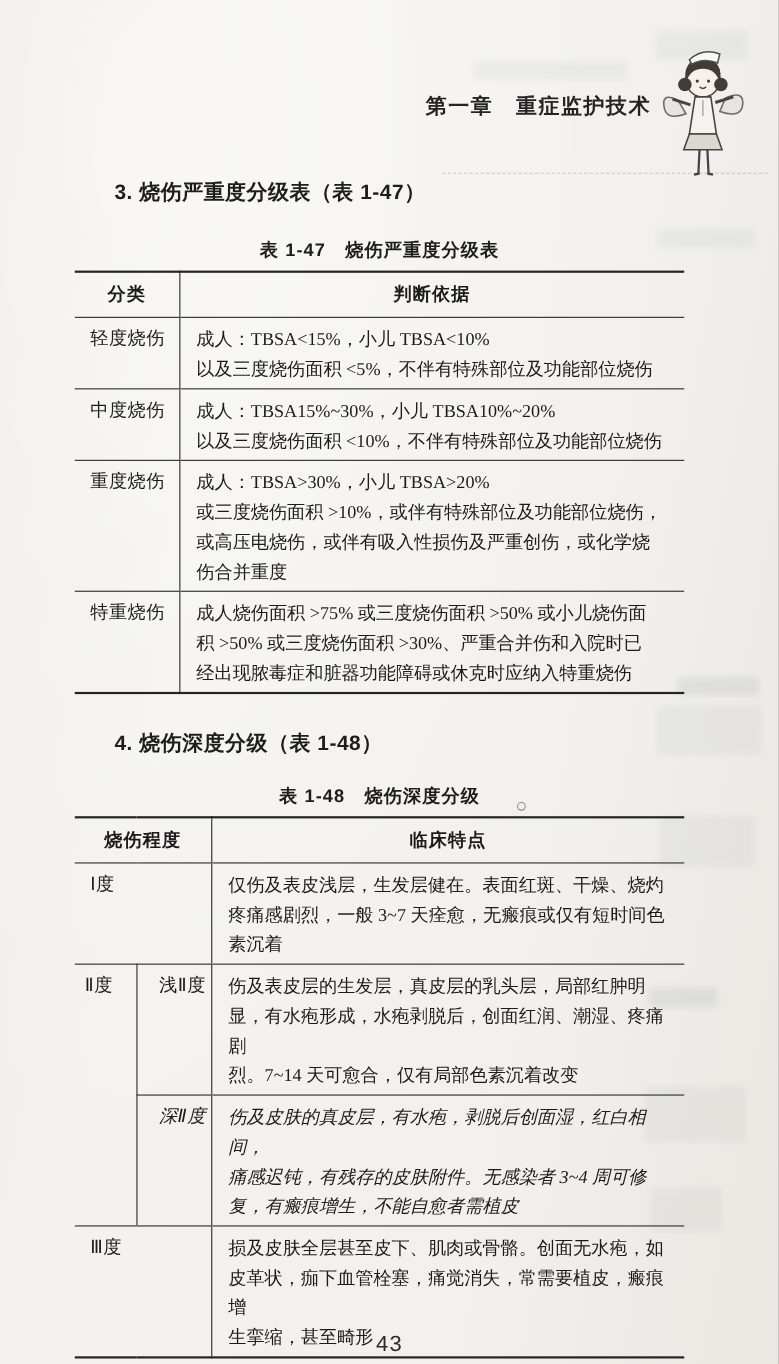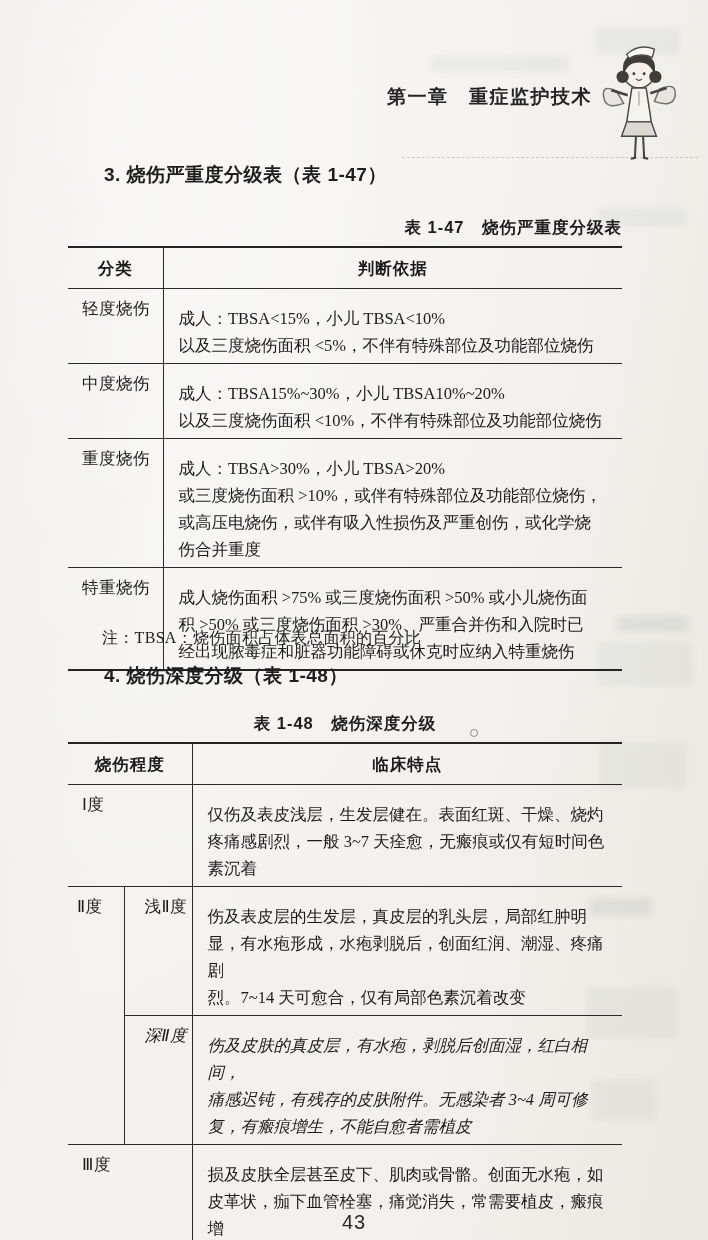--- a/index.html
+++ b/index.html
@@ -32,21 +32,21 @@
   .sec-heading{
     position:absolute;left:104px;
     font-size:19px;font-weight:bold;letter-spacing:.5px;color:#1d1d1d;
   }
   .sec-heading.h3{top:162px;text-align:center;}
   .sec-heading.h4{top:663px;}
   .tbl-caption{
     position:absolute;left:68px;width:554px;text-align:center;
     font-size:16.5px;font-weight:bold;letter-spacing:1px;color:#1d1d1d;
   }
-  .cap47{top:217px;text-align:right;}
+  .cap47{top:217px;}
   .cap48{top:713px;}
 
   
   table{
     position:absolute;left:68px;width:554px;
     border-collapse:collapse;table-layout:fixed;
     border-top:2.5px solid #242424;border-bottom:2.5px solid #242424;
     font-size:16.5px;color:#1b1b1b;
   }
   .t47{top:246px;}
@@ -60,21 +60,21 @@
   .t47 col.c-label{width:95px;}
   .t47 col.c-text{width:459px;}
   .t48 col.c-g{width:56px;}
   .t48 col.c-s{width:68px;}
   .t48 col.c-t{width:430px;}
   td.vline{border-left:1.5px solid #2a2a2a;}
   td.row-label{
     font-family:"Liberation Sans","DejaVu Sans",sans-serif;
     padding-top:6px;letter-spacing:.5px;
   }
-  td.cell-text{white-space:pre-line;word-break:break-all;padding-top:16px;padding-left:15px;}
+  td.cell-text{white-space:pre-line;word-break:break-all;padding-top:6px;padding-left:15px;}
   .t48 td.g-cell{padding-left:9px;}
   .t48 td.s-cell{padding-left:20px;}
 
   
   .t48 tr.deep>td{border-bottom:1.5px solid #2a2a2a;font-style:italic;}
 
   
   .tbl-note{
     position:absolute;top:628px;left:102px;
     font-size:16px;letter-spacing:.3px;color:#1e1e1e;
@@ -165,21 +165,20 @@
     </tr>
     <tr>
       <td class="row-label">特重烧伤</td>
       <td class="vline cell-text">成人烧伤面积 &gt;75% 或三度烧伤面积 &gt;50% 或小儿烧伤面
 积 &gt;50% 或三度烧伤面积 &gt;30%、严重合并伤和入院时已
 经出现脓毒症和脏器功能障碍或休克时应纳入特重烧伤</td>
     </tr>
   </tbody>
     </table>
 
-  <div class="tbl-note">注：TBSA：烧伤面积占体表总面积的百分比</div>
 
   <div class="sec-heading h4 sans">4. 烧伤深度分级（表 1-48）</div>
   <div class="tbl-caption cap48 sans">表 1-48　烧伤深度分级</div>
 
   <table class="t48">
     <colgroup>
         <col class="c-g">
         <col class="c-s">
         <col class="c-t">
       </colgroup>

